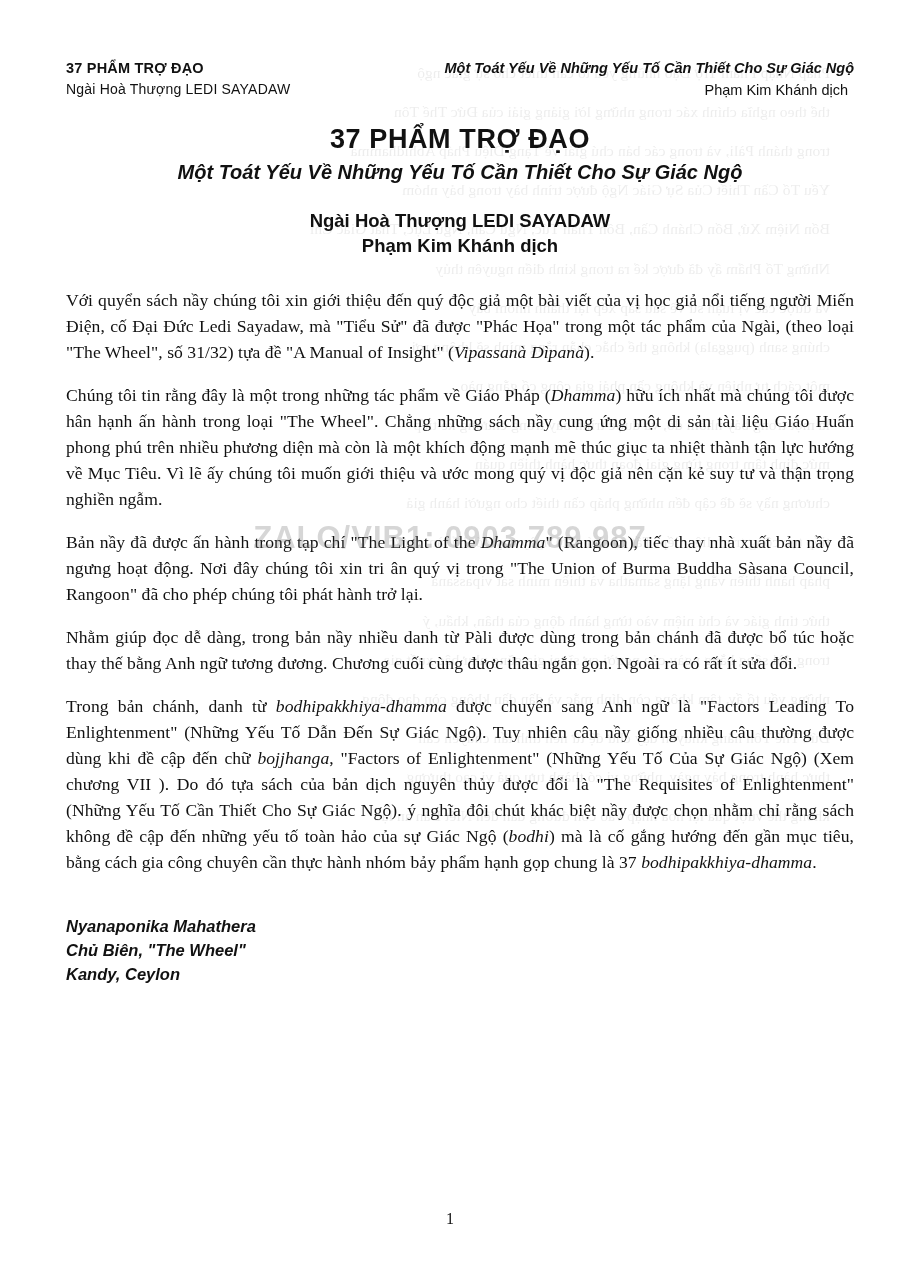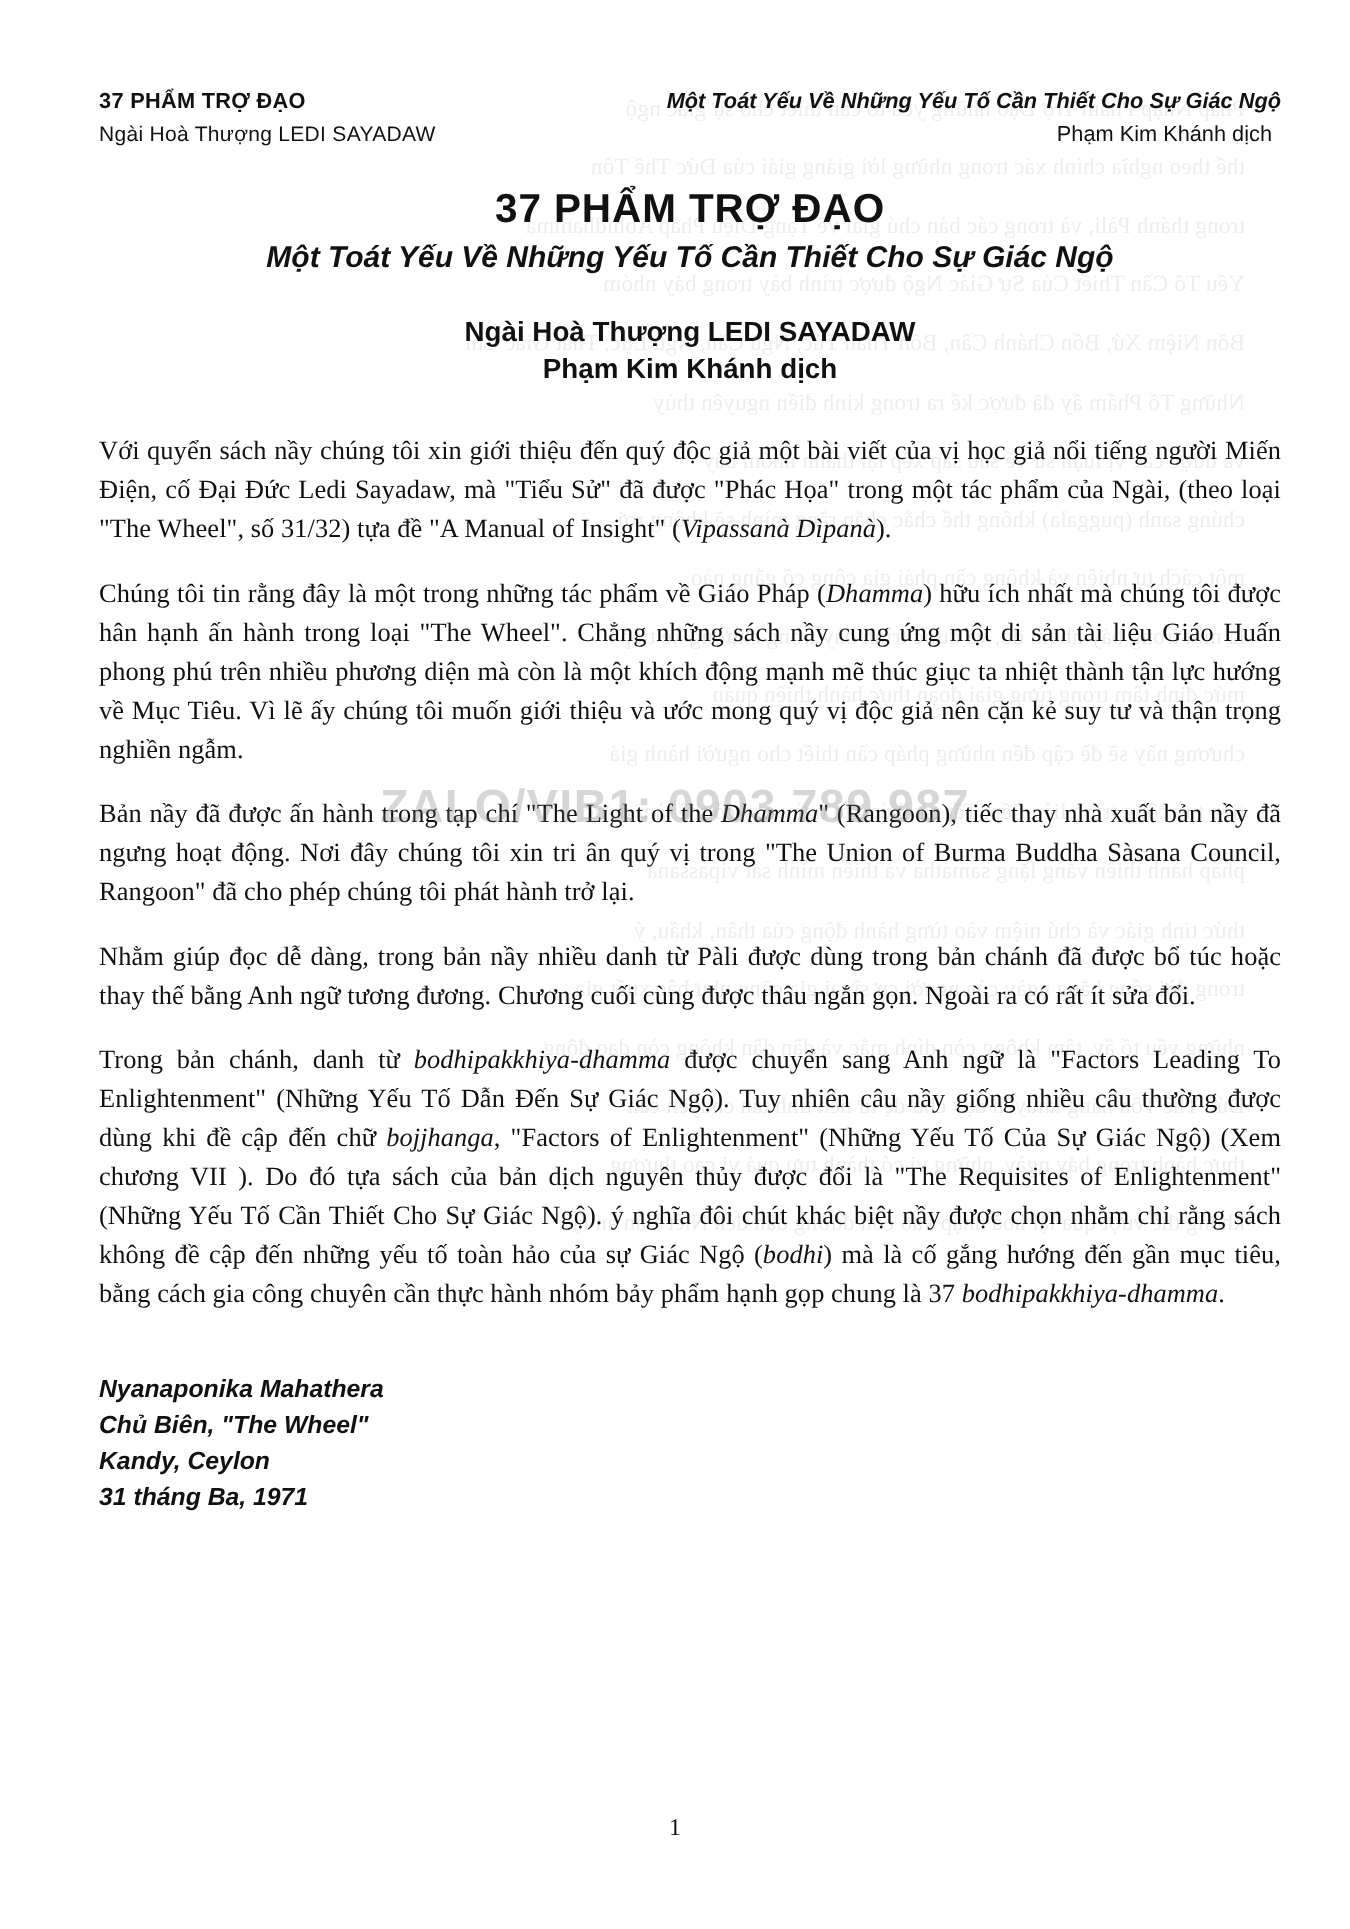--- a/index.html
+++ b/index.html
@@ -233,20 +233,19 @@
   <p class="para">Với quyển sách nầy chúng tôi xin giới thiệu đến quý độc giả một bài viết của vị học giả nổi tiếng người Miến Điện, cố Đại Đức Ledi Sayadaw, mà "Tiểu Sử" đã được "Phác Họa" trong một tác phẩm của Ngài, (theo loại "The Wheel", số 31/32) tựa đề "A Manual of Insight" (<i>Vipassanà Dìpanà</i>).</p>
   <p class="para">Chúng tôi tin rằng đây là một trong những tác phẩm về Giáo Pháp (<i>Dhamma</i>) hữu ích nhất mà chúng tôi được hân hạnh ấn hành trong loại "The Wheel". Chẳng những sách nầy cung ứng một di sản tài liệu Giáo Huấn phong phú trên nhiều phương diện mà còn là một khích động mạnh mẽ thúc giục ta nhiệt thành tận lực hướng về Mục Tiêu. Vì lẽ ấy chúng tôi muốn giới thiệu và ước mong quý vị độc giả nên cặn kẻ suy tư và thận trọng nghiền ngẫm.</p>
   <p class="para">Bản nầy đã được ấn hành trong tạp chí "The Light of the <i>Dhamma</i>" (Rangoon), tiếc thay nhà xuất bản nầy đã ngưng hoạt động. Nơi đây chúng tôi xin tri ân quý vị trong "The Union of Burma Buddha Sàsana Council, Rangoon" đã cho phép chúng tôi phát hành trở lại.</p>
   <p class="para">Nhằm giúp đọc dễ dàng, trong bản nầy nhiều danh từ Pàli được dùng trong bản chánh đã được bổ túc hoặc thay thế bằng Anh ngữ tương đương. Chương cuối cùng được thâu ngắn gọn. Ngoài ra có rất ít sửa đổi.</p>
   <p class="para">Trong bản chánh, danh từ <i><i>bodhi</i>pakkhiya-dhamma</i> được chuyển sang Anh ngữ là "Factors Leading To Enlightenment" (Những Yếu Tố Dẫn Đến Sự Giác Ngộ). Tuy nhiên câu nầy giống nhiều câu thường được dùng khi đề cập đến chữ <i>bojjhanga</i>, "Factors of Enlightenment" (Những Yếu Tố Của Sự Giác Ngộ) (Xem chương VII ). Do đó tựa sách của bản dịch nguyên thủy được đổi là "The Requisites of Enlightenment" (Những Yếu Tố Cần Thiết Cho Sự Giác Ngộ). ý nghĩa đôi chút khác biệt nầy được chọn nhằm chỉ rằng sách không đề cập đến những yếu tố toàn hảo của sự Giác Ngộ (<i>bodhi</i>) mà là cố gắng hướng đến gần mục tiêu, bằng cách gia công chuyên cần thực hành nhóm bảy phẩm hạnh gọp chung là 37 <i><i>bodhi</i>pakkhiya-dhamma</i>.</p>
 
   <div class="sig">
     <div>Nyanaponika Mahathera</div>
     <div>Chủ Biên, "The Wheel"</div>
     <div>Kandy, Ceylon</div>
-    <div>31 tháng Ba, 1971</div>
   </div>
 
 </div>
 
 <div class="wm-diag">ZALO/VIB1: 0903 789 987</div>
 
 <div class="folio">1</div>
 
 </body></html>

